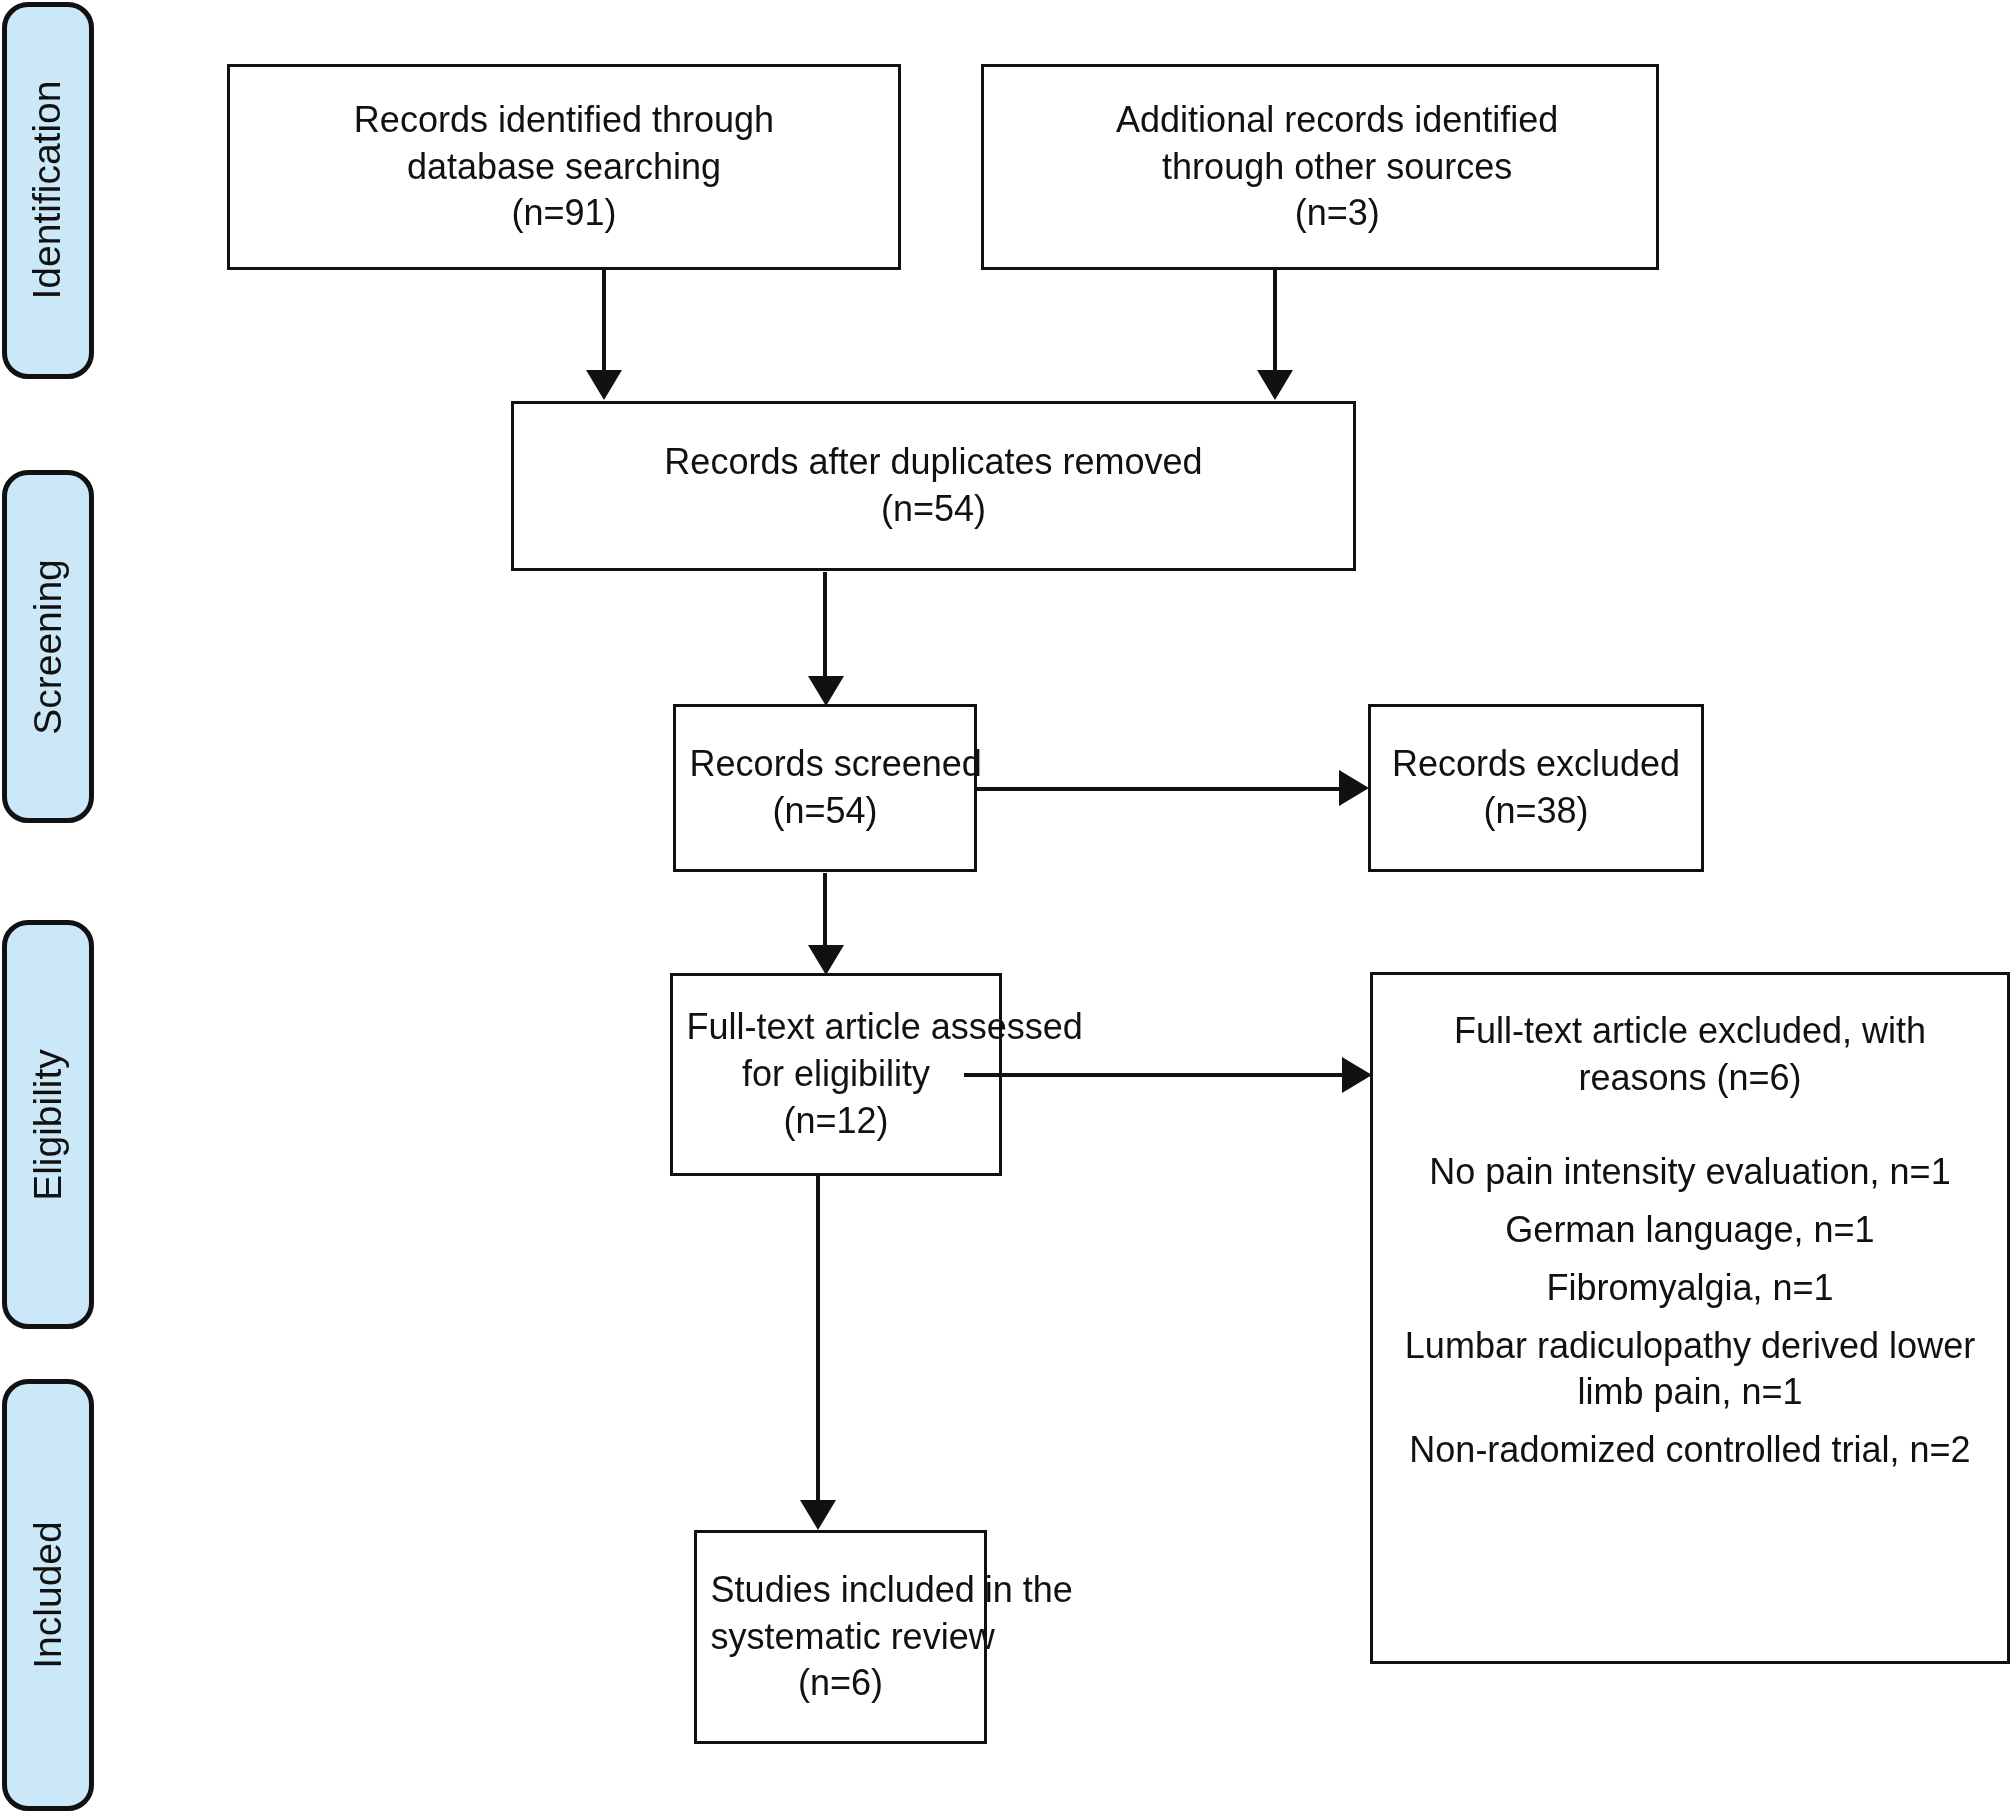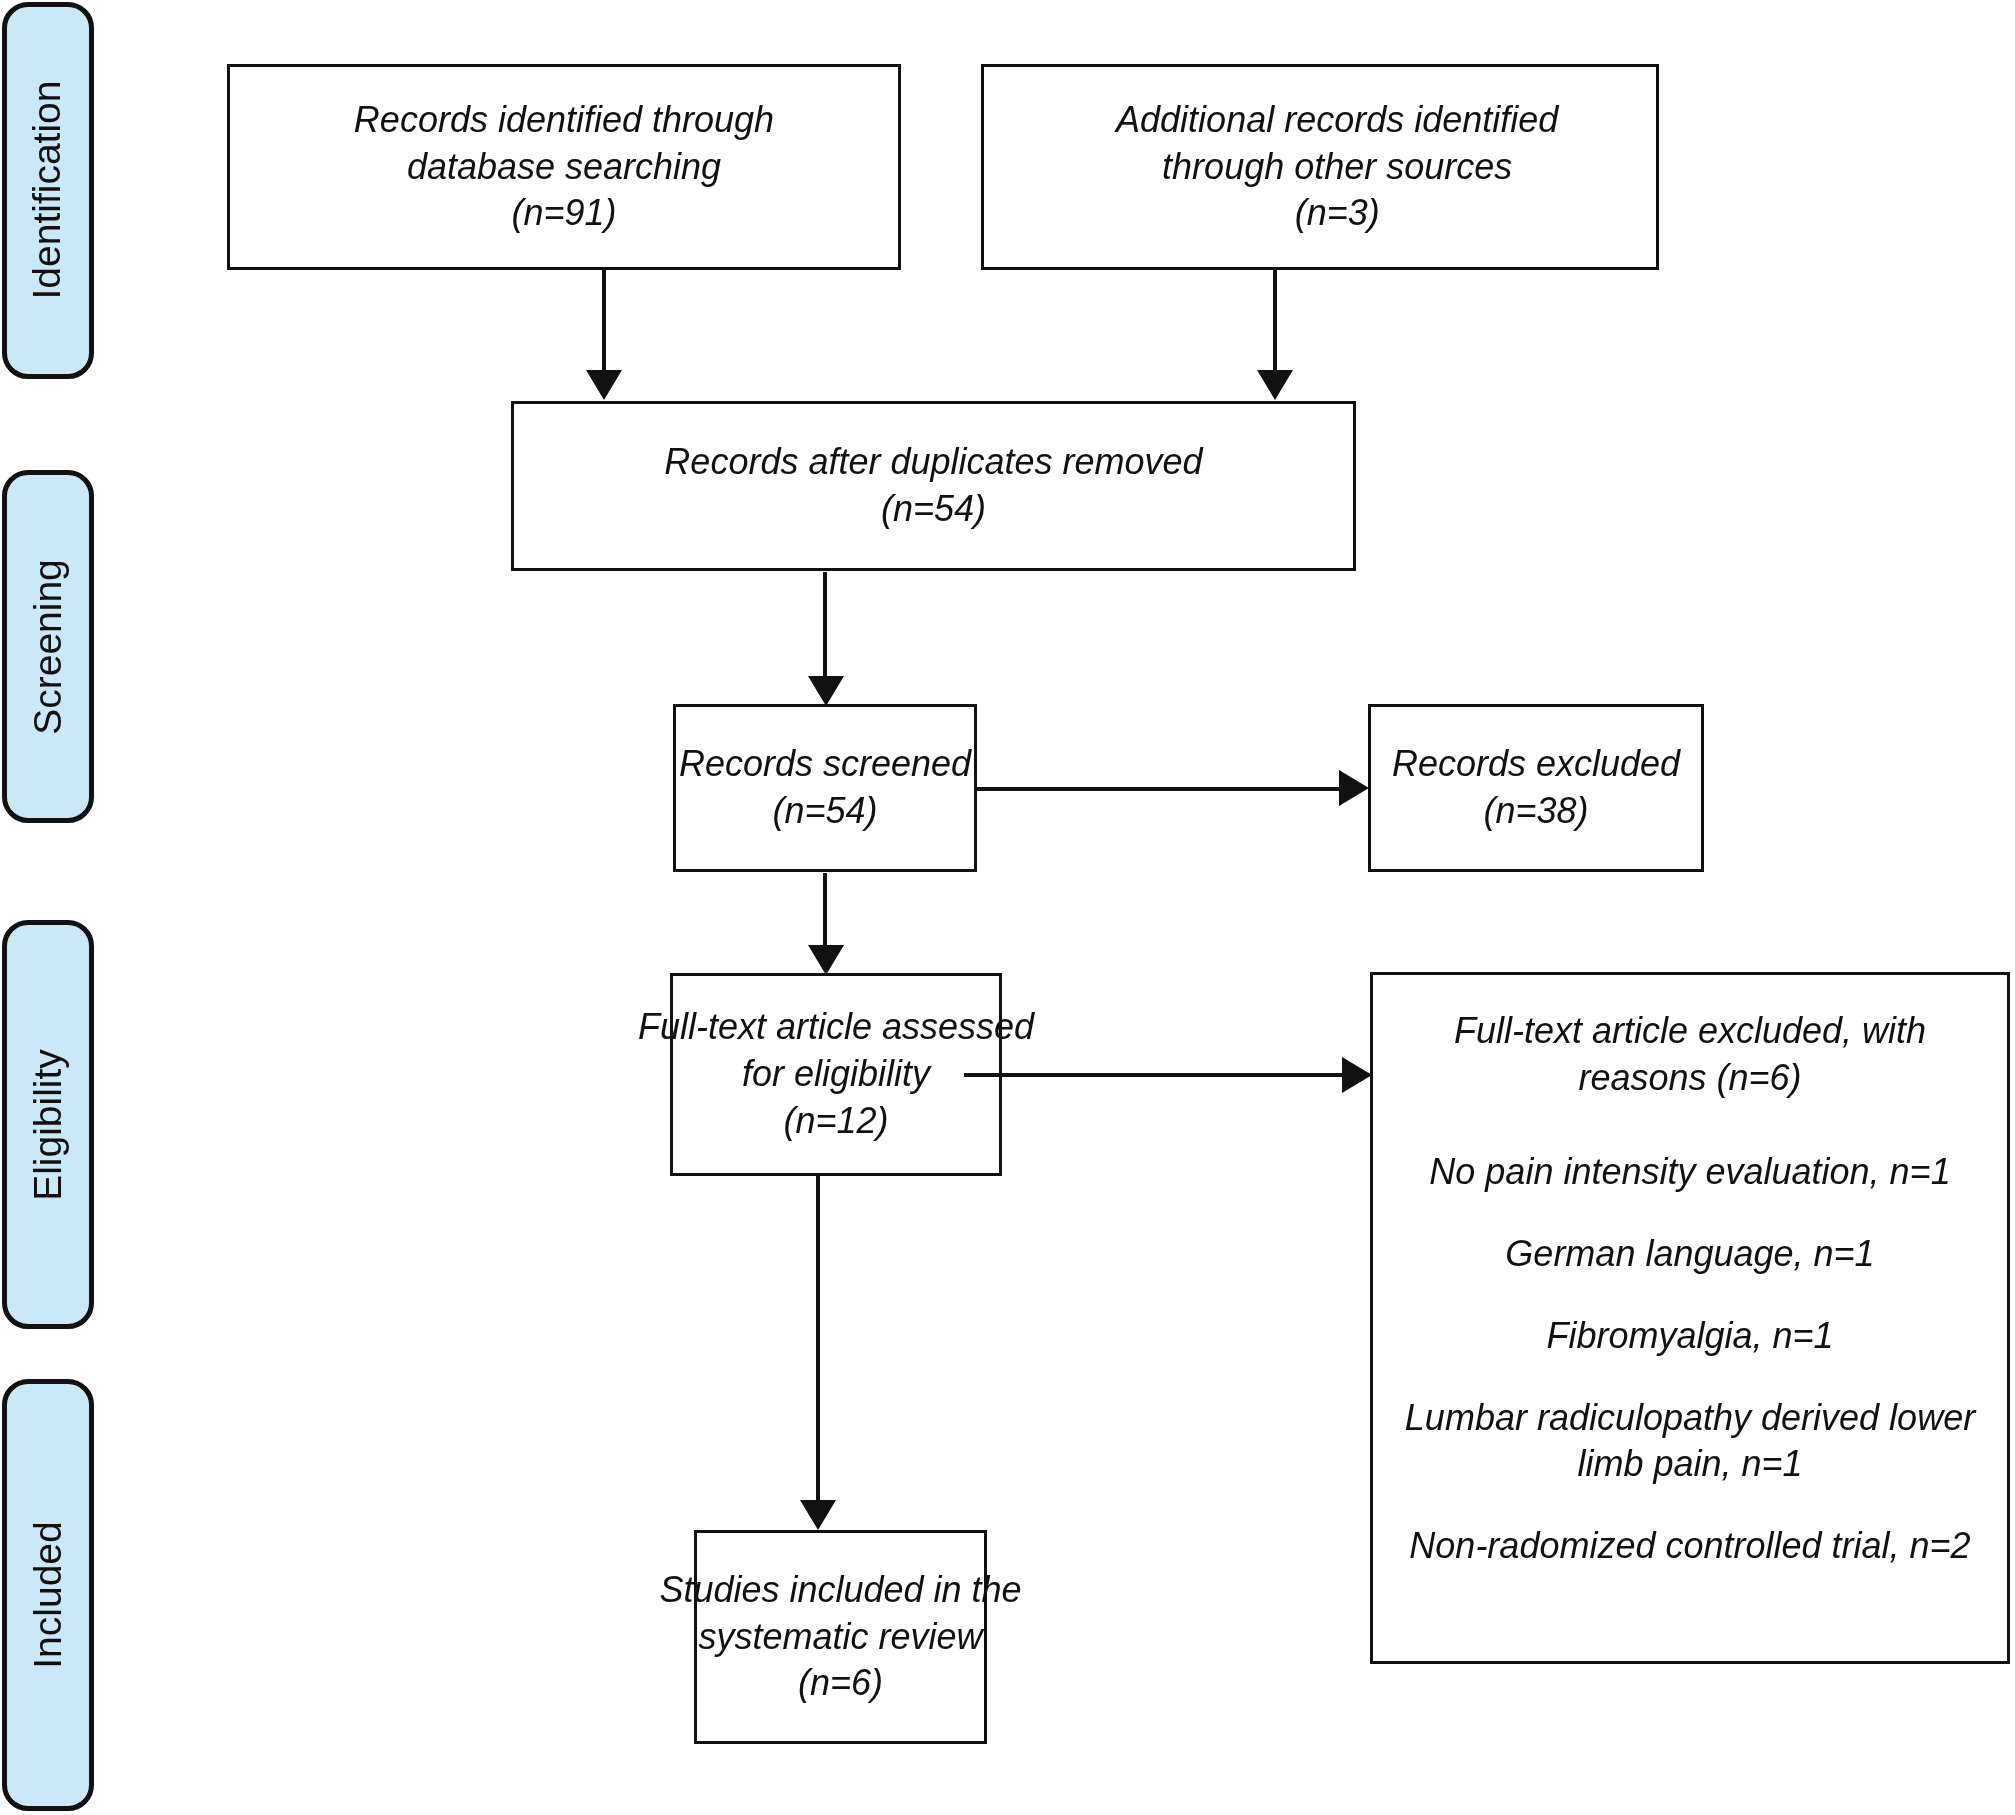--- a/index.html
+++ b/index.html
@@ -34,48 +34,46 @@
     letter-spacing: 0px;
   }
   
   .flow-box {
     position: absolute;
     background: #ffffff;
     border: 3.8px solid #111111;
     box-sizing: border-box;
     display: flex;
     flex-direction: column;
-    align-items: center;
     justify-content: center;
     text-align: center;
     color: #111111;
     font-size: 36px;
     line-height: 1.30;
     padding: 6px 13.6px;
-    font-style: italic;
   }
   .flow-box .line {
     display: block;
     white-space: pre;
   }
   .flow-box.reasons-box {
     justify-content: flex-start;
     padding-top: 33px;
   }
   .reasons-head {
     width: 100%;
     text-align: center;
     margin-bottom: 47px;
   }
   .reasons-list {
     width: 100%;
     display: flex;
     flex-direction: column;
     align-items: center;
-    gap: 36px;
+    gap: 12px;
   }
   .reason-item {
     width: 100%;
     text-align: center;
     line-height: 1.28;
   }
   
   .v-line {
     position: absolute;
     width: 3.8px;

